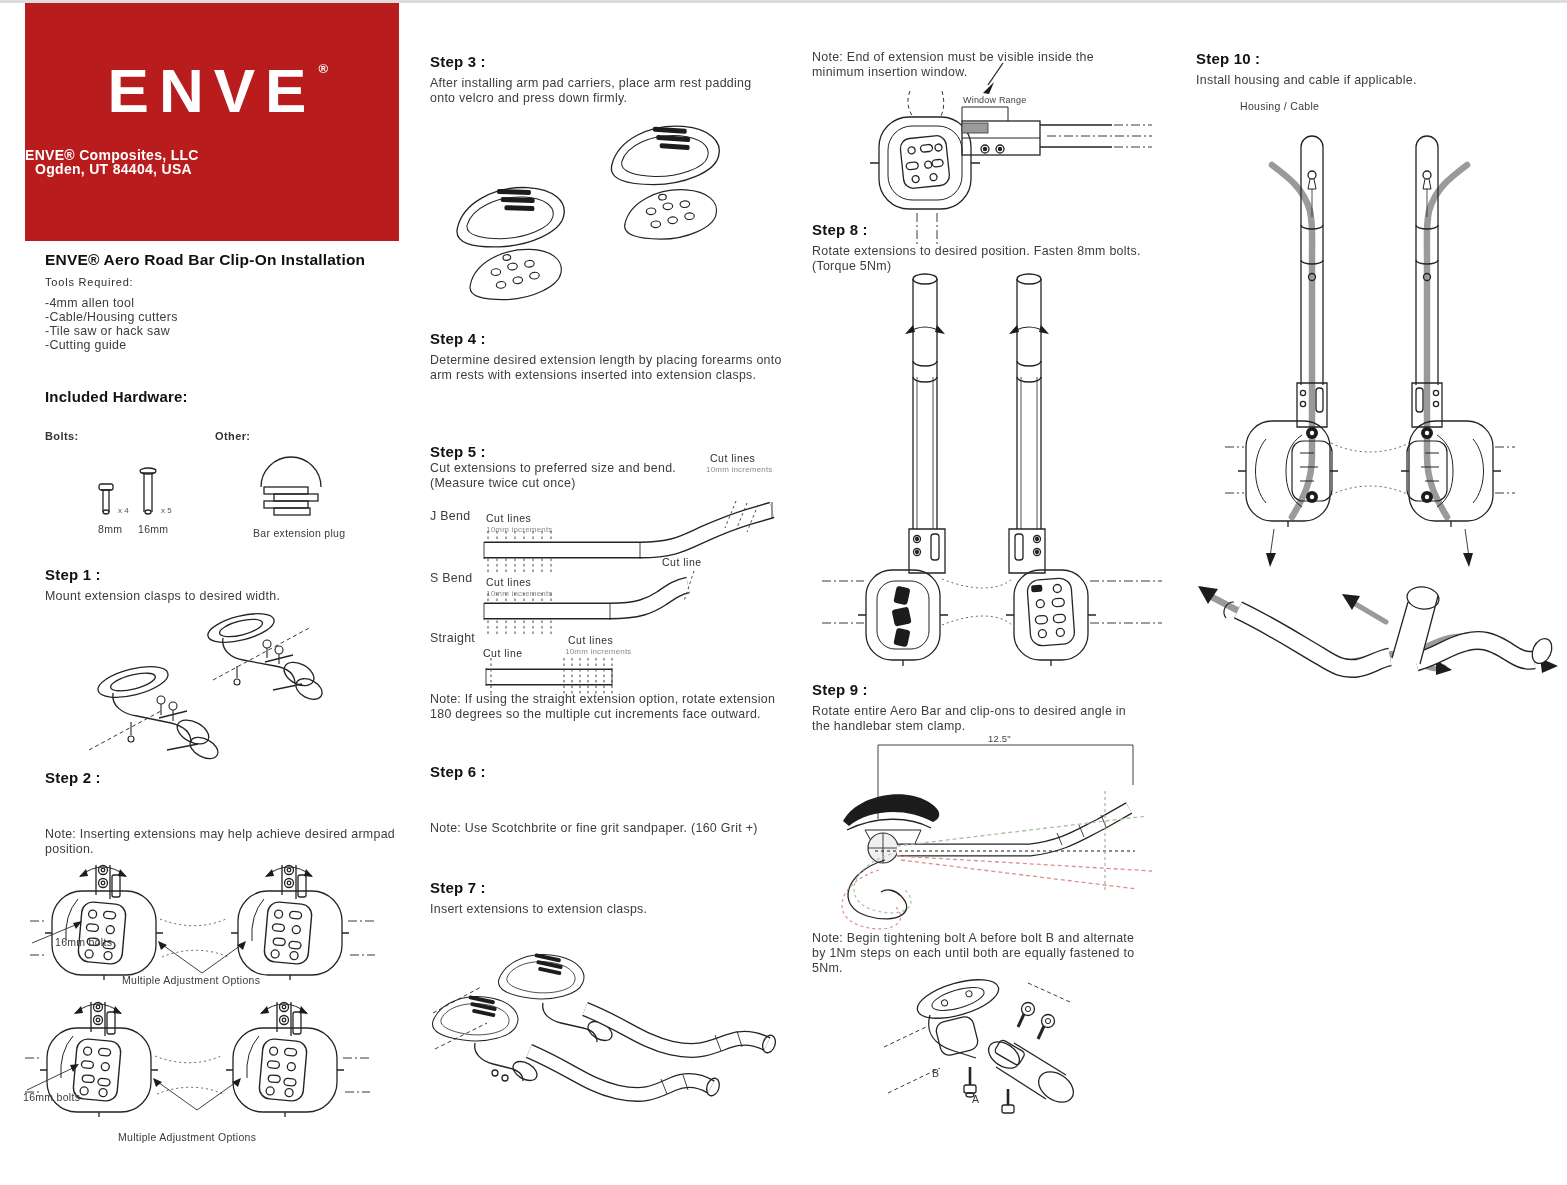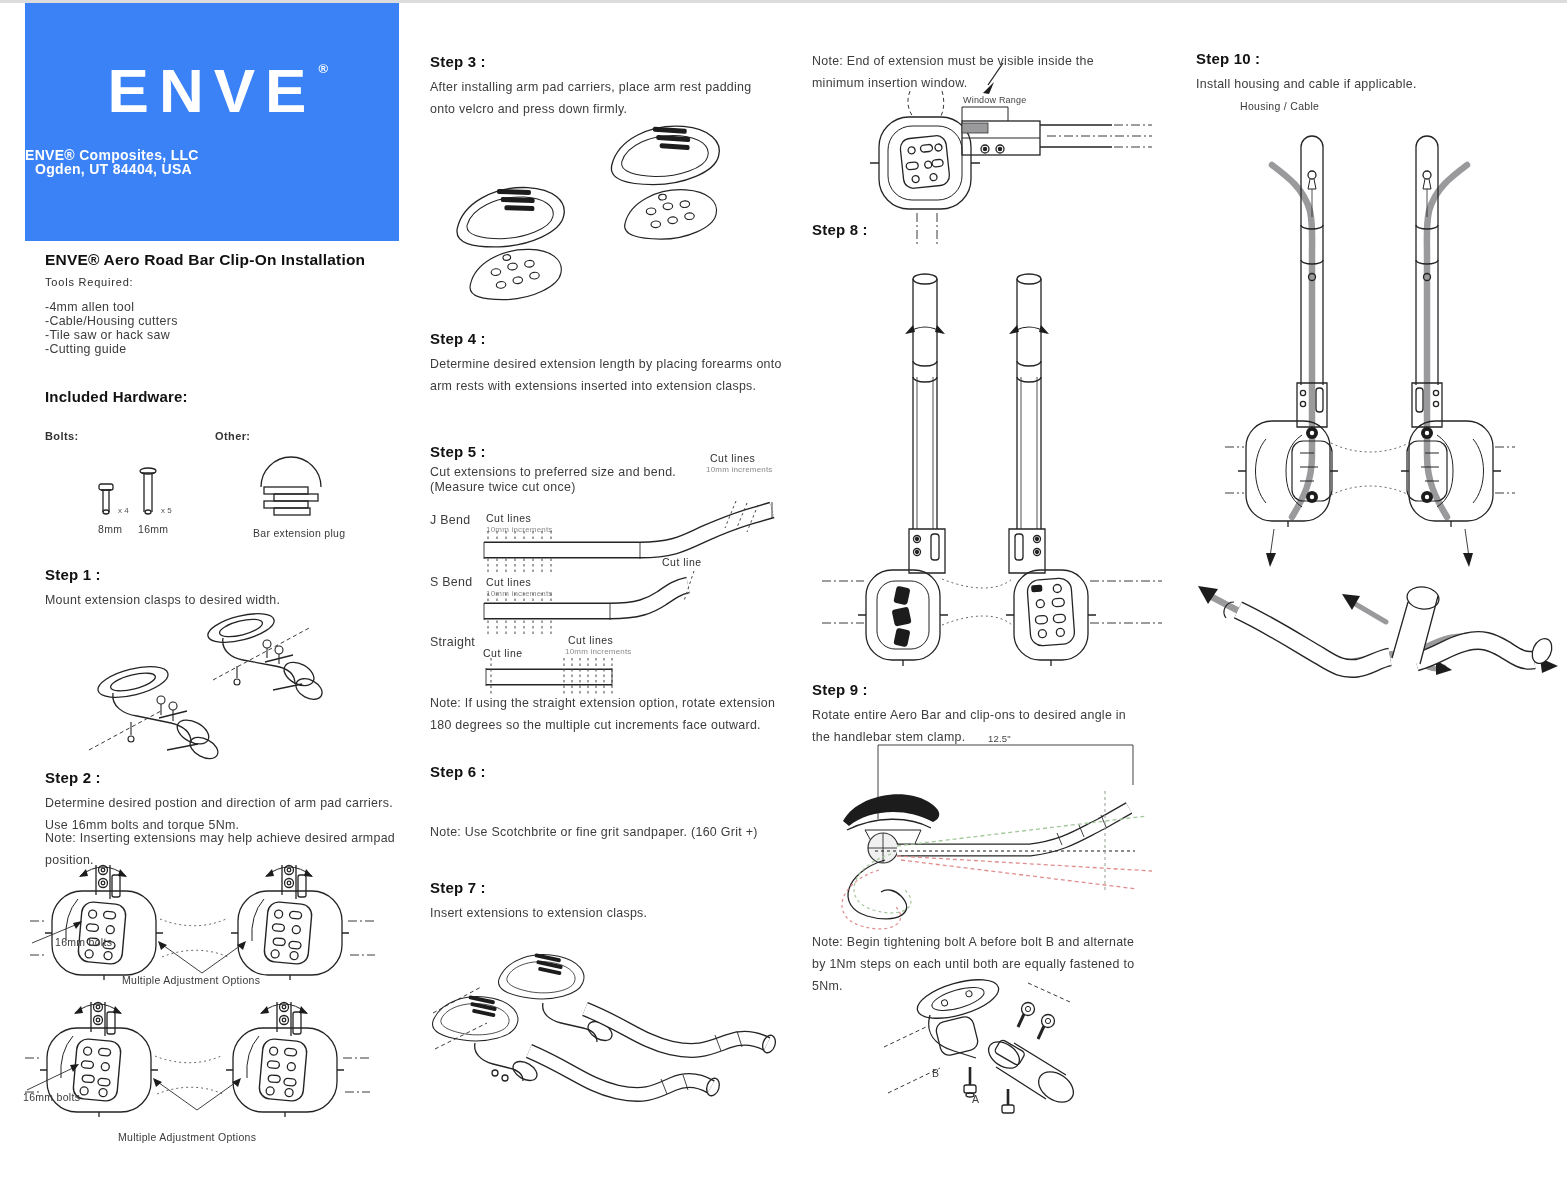--- a/index.html
+++ b/index.html
@@ -3,27 +3,27 @@
 <meta charset="utf-8">
 <style>
   *{margin:0;padding:0;box-sizing:border-box}
   html,body{background:#fff}
   body{font-family:"Liberation Sans",sans-serif;color:#222}
   #page{position:relative;width:1567px;height:1185px;background:#fff;border-top:3px solid #dcdcdc;overflow:hidden}
   .abs{position:absolute}
   .step-title{font-size:15px;font-weight:700;color:#121212;letter-spacing:.2px}
   .doc-title{font-size:15.5px;font-weight:700;color:#101010;letter-spacing:.2px}
   .subhead{font-size:11px;color:#2d2d2d;letter-spacing:.8px}
-  .body-text{font-size:12.4px;color:#3c3c3c;line-height:22px;letter-spacing:.3px}
+  .body-text{font-size:12.4px;color:#3c3c3c;line-height:15px;letter-spacing:.3px}
   .lab{font-size:11px;color:#333;letter-spacing:.4px}
   .lab-sm{font-size:10.5px;color:#3a3a3a;letter-spacing:.3px}
   .tiny{font-size:8px;color:#8b8b8b;letter-spacing:.2px}
   .qty{font-size:8px;color:#555}
   .cutlab{font-size:10.5px;color:#2e2e2e;letter-spacing:.5px}
-  .brandbox{background:#3b82f6;}
+  .brandbox{background:#b91c1c;}
   .logo-txt{color:#fff;font-weight:900;font-size:62px;letter-spacing:10px;font-family:"Liberation Sans",sans-serif;transform:scaleY(.92)}
   .logo-reg{color:#fff;font-size:13px;font-weight:700}
   .brand-small{color:#fff;font-size:14px;font-weight:700;letter-spacing:.3px;text-align:left;line-height:13px}
   svg{display:block;position:absolute;overflow:visible}
   .ln{fill:none;stroke:#242424;stroke-width:1.3px}
   .ln-thin{fill:none;stroke:#2c2c2c;stroke-width:.9px}
   .tubeO{fill:none;stroke:#242424}
   .tubeI{fill:none;stroke:#fff}
   .dash{fill:none;stroke:#3a3a3a;stroke-width:1px;stroke-dasharray:4,3}
   .dashdot{fill:none;stroke:#3a3a3a;stroke-width:1px;stroke-dasharray:9,3,2,3}
@@ -173,21 +173,20 @@
           <circle cx="80" cy="40" r="4"></circle>
             <path d="M80,44 v11"></path>
           <path d="M38,56 v13"></path>
             <circle cx="38" cy="73" r="3"></circle>
         </g>
       </g>
     </g>
   </svg>
 
   <div class="abs step-title" style="left:45px;top:766px">Step 2 :</div>
-  <div class="abs body-text" style="left:45px;top:789px;width:368px">Determine desired postion and direction of arm pad carriers. Use 16mm bolts and torque 5Nm.</div>
   <div class="abs body-text" style="left:45px;top:824px;width:360px">Note: Inserting extensions may help achieve desired armpad position.</div>
 
   <svg class="abs" style="left:30px;top:858px" width="345" height="118">
     <use href="#padunit" transform="translate(14,2)"></use>
     <use href="#padunit" transform="translate(200,2)"></use>
     <path class="dashdot" d="M0,60 H14 M318,60 H345 M0,94 H16 M320,94 H345"></path>
     <path class="dot" d="M130,58 C152,67 176,67 196,58 M132,96 C154,87 178,87 198,96"></path>
     <path class="ln-thin" d="M2,82 L50,62"></path>
       <polygon points="52,60 43,62 46,68" class="fillink"></polygon>
     <path class="ln-thin" d="M172,112 L130,82 M172,112 L214,82"></path>
@@ -338,20 +337,21 @@
       <path class="dashdot" d="M252,34 H290 M252,56 H290 M185,45 H290"></path>
     </g>
   </svg>
   <svg class="abs" style="left:975px;top:58px" width="32" height="34">
     <path class="ln" d="M28,2 L13,24" stroke-width="1.4"></path>
     <polygon points="8,32 19,21 14,33" class="fillink"></polygon>
   </svg>
   <div class="abs tiny" style="left:963px;top:92px;color:#444;font-size:9px">Window Range</div>
 
   <div class="abs step-title" style="left:812px;top:218px">Step 8 :</div>
+  <div class="abs body-text" style="left:812px;top:241px;width:340px">Rotate extensions to desired position. Fasten 8mm bolts. (Torque 5Nm)</div>
 
   <svg class="abs" style="left:822px;top:268px" width="340" height="398">
 
     <g class="ln" transform="translate(81,0)">
       <ellipse cx="22" cy="8" rx="12" ry="5"></ellipse>
       <path d="M10,8 V258 M34,8 V258"></path>
       <path d="M10,90 a12,5 0 0 0 24,0 M10,106 a12,5 0 0 0 24,0"></path>
       <path d="M14,106 V258 M30,106 V258" stroke-width=".8"></path>
       <path d="M4,62 Q22,50 40,62" stroke-width="1.1"></path>
       <polygon points="2,63 10,54 12,61" class="fillink"></polygon>

